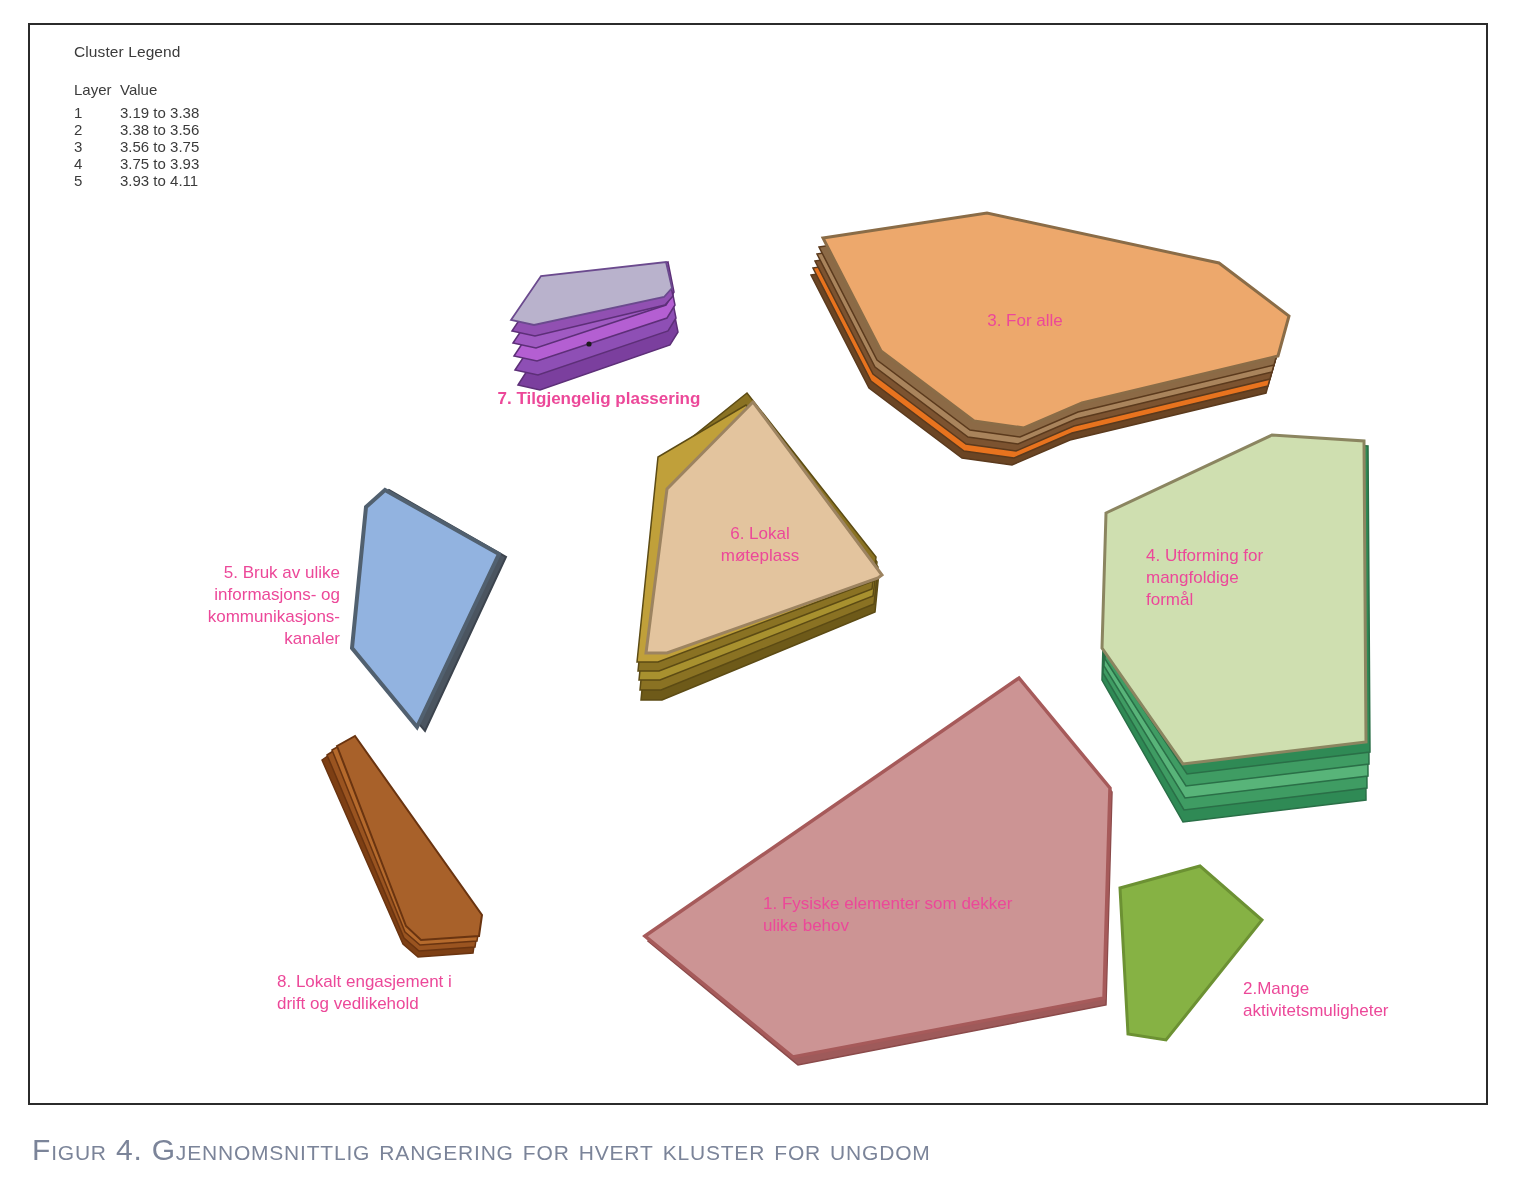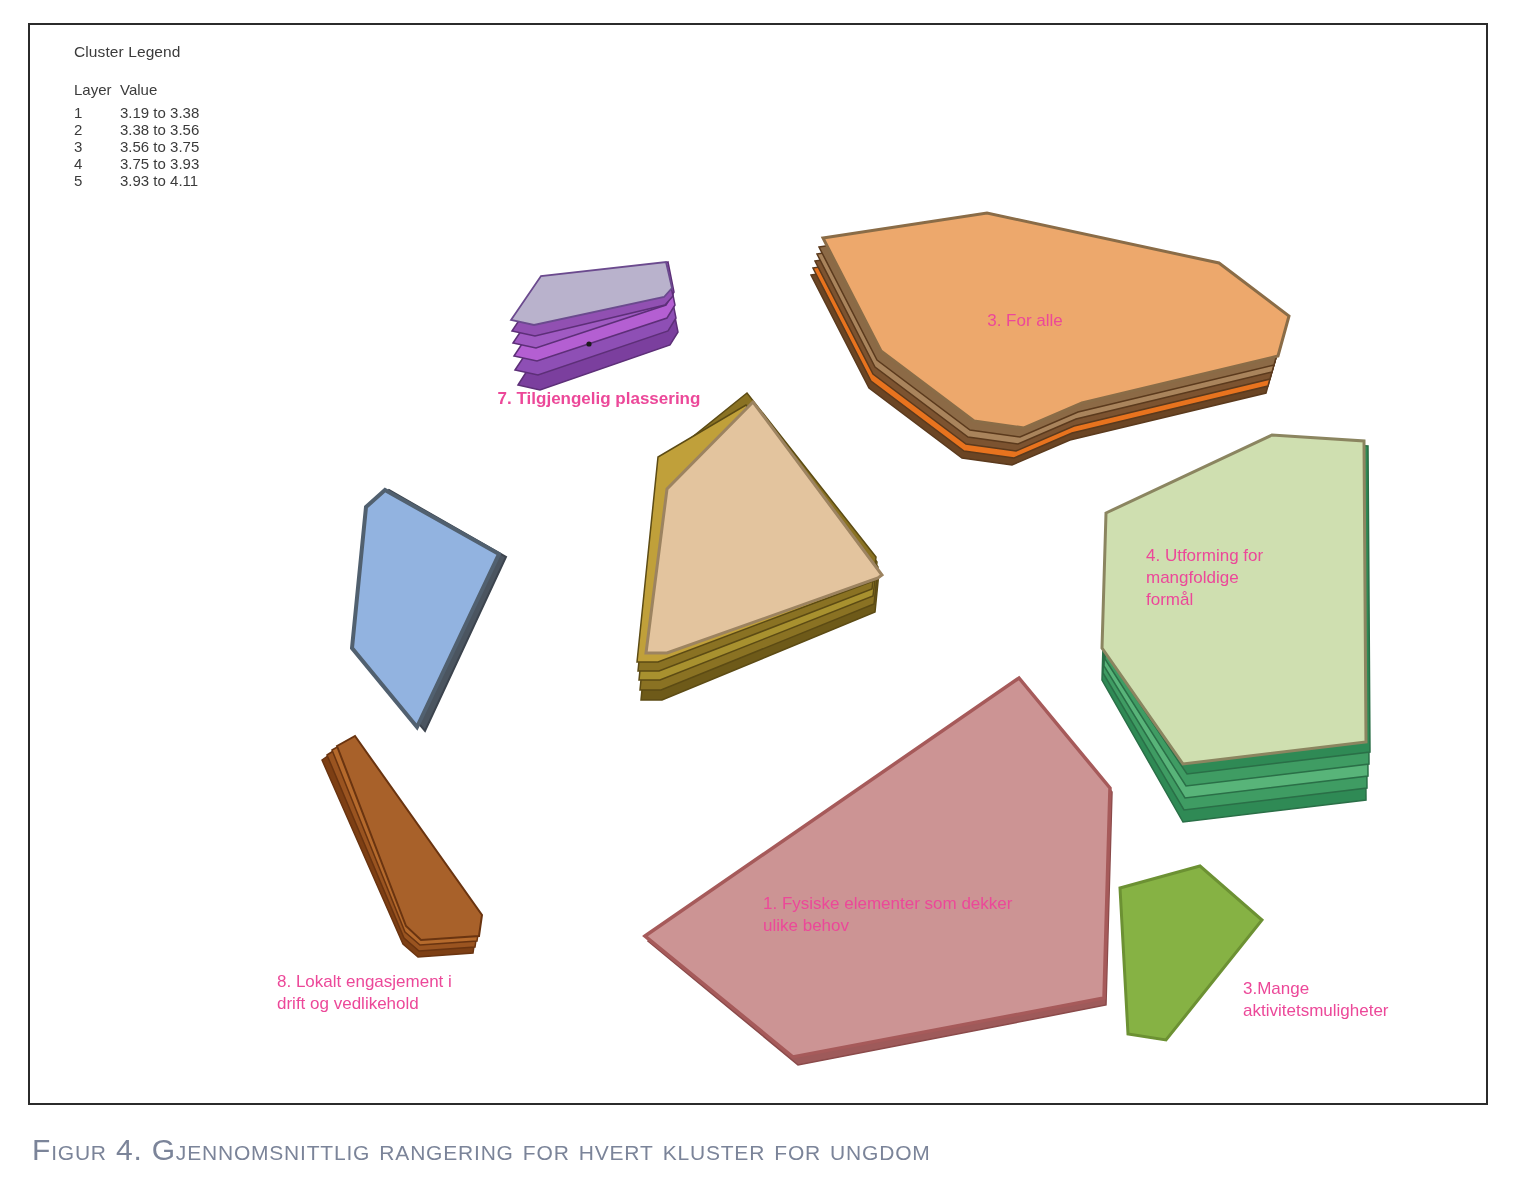--- a/index.html
+++ b/index.html
@@ -191,26 +191,32 @@
   </svg>
 
   <div class="cluster-label label-c" style="left:474px; top:388px; width:250px;font-weight:bold;">7. Tilgjengelig plassering</div>
 
   <div class="cluster-label label-c" style="left:930px; top:310px; width:190px;">3. For alle</div>
 
   <div class="cluster-label" style="left:1146px; top:545px; width:200px;">4. Utforming for
  mangfoldige
 formål</div>
 
-
+  <div class="cluster-label label-c" style="left:660px; top:523px; width:200px;">6. Lokal
+møteplass</div>
+
+  <div class="cluster-label label-r" style="left:110px; top:562px; width:230px;">5. Bruk av ulike
+informasjons- og
+kommunikasjons-
+kanaler</div>
 
   <div class="cluster-label" style="left:277px; top:971px; width:280px;">8. Lokalt engasjement i
 drift og vedlikehold</div>
 
   <div class="cluster-label" style="left:747px; top:893px; width:360px;margin-left:16px;">1. Fysiske elementer som dekker
 ulike behov</div>
 
-  <div class="cluster-label" style="left:1243px; top:978px; width:260px;">3.Mange
+  <div class="cluster-label" style="left:1243px; top:978px; width:260px;">2.Mange
 aktivitetsmuligheter</div>
 
   <div class="caption">Figur 4. Gjennomsnittlig rangering for hvert kluster for ungdom</div>
 
 </div>
 
 </body></html>

